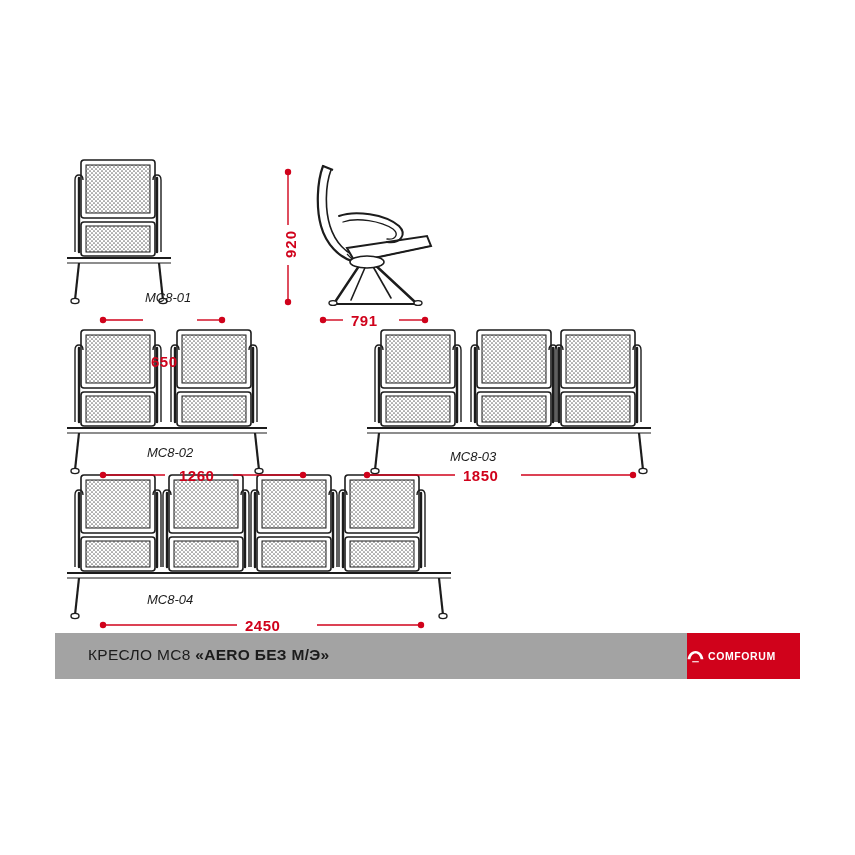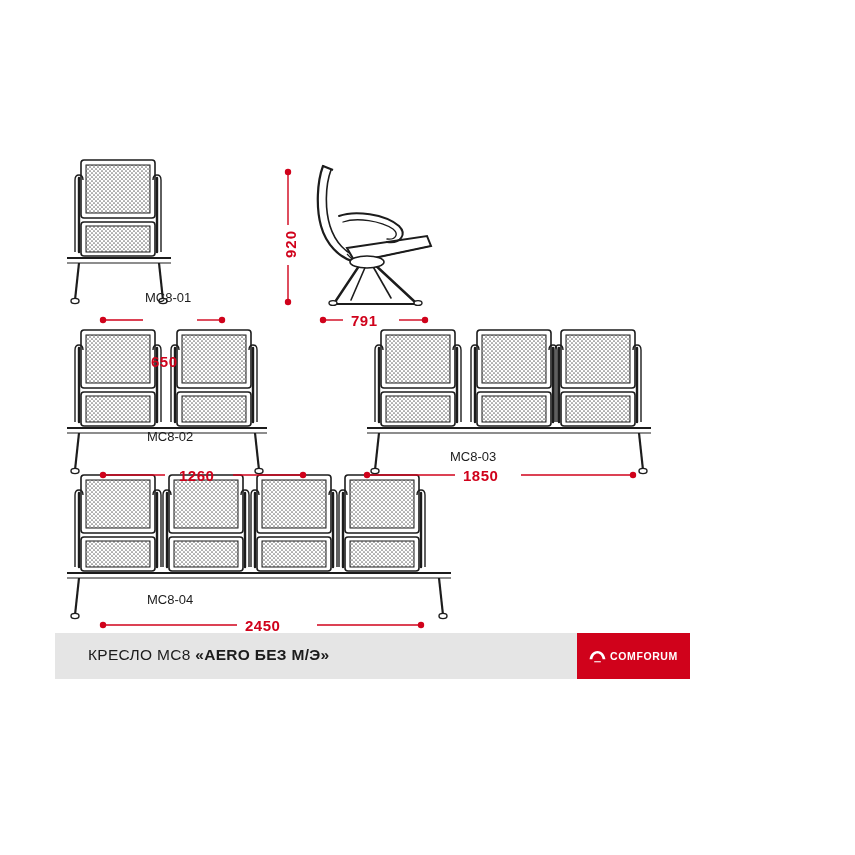--- a/index.html
+++ b/index.html
@@ -44,29 +44,30 @@
     writing-mode: vertical-rl;
     transform: rotate(180deg);
     letter-spacing: 1px;
   }
   
   .caption {
     position: absolute;
     color: #1c1c1c;
     font-size: 13px;
     white-space: nowrap;
+    font-style: italic;
   }
   
   .footer {
     position: absolute;
     left: 55px;
     top: 633px;
-    width: 635px;
+    width: 745px;
     height: 46px;
-    background: #e5e5e5;
+    background: #a3a3a3;
   }
   .footer-title {
     position: absolute;
     left: 33px;
     top: 13px;
     font-size: 15.5px;
     color: #1c1c1c;
     letter-spacing: 0.3px;
     white-space: nowrap;
   }
@@ -75,21 +76,20 @@
   }
   .logo-box {
     position: absolute;
     right: 0;
     top: 0;
     width: 113px;
     height: 46px;
     background: #d0021b;
     display: flex;
     align-items: center;
-    justify-content: center;
     gap: 4px;
   }
   .logo-mark {
     width: 17px;
     height: 13px;
     flex: none;
   }
   .logo-text {
     color: #ffffff;
     font-size: 10.5px;
@@ -232,21 +232,21 @@
     </svg>
 
     <div class="dim vertical" style="left:227px; top:100px;">920</div>
     <div class="dim" style="left:96px; top:182px;margin-top:41px;">650</div>
     <div class="dim" style="left:296px; top:182px;">791</div>
     <div class="dim" style="left:124px; top:337px;">1260</div>
     <div class="dim" style="left:408px; top:337px;">1850</div>
     <div class="dim" style="left:190px; top:487px;">2450</div>
 
     <div class="caption" style="left:90px; top:160px;">MC8-01</div>
-    <div class="caption" style="left:92px; top:299px;">MC8-02</div>
+    <div class="caption" style="left:92px; top:315px;">MC8-02</div>
     <div class="caption" style="left:347px; top:319px;margin-left:48px;">MC8-03</div>
     <div class="caption" style="left:92px; top:462px;">MC8-04</div>
   </div>
 
   <div class="footer">
     <div class="footer-title">
       <span>КРЕСЛО МС8 </span><b>«AERO БЕЗ М/Э»</b>
     </div>
     <div class="logo-box">
       <svg class="logo-mark" viewBox="0 0 17 13">

